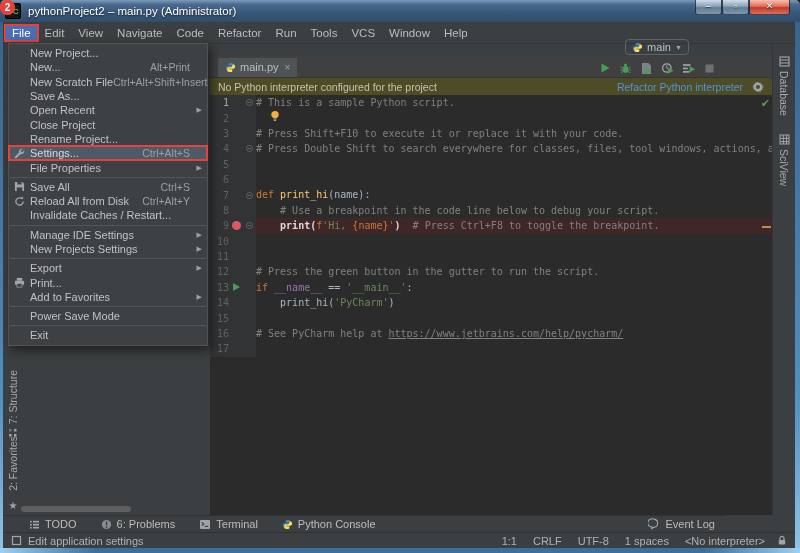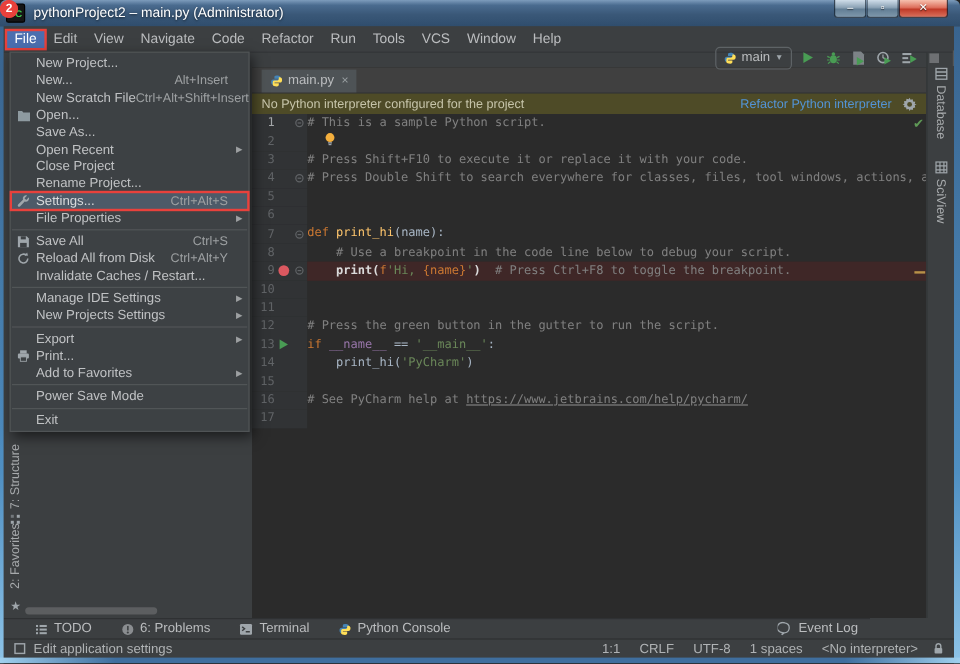--- a/index.html
+++ b/index.html
@@ -22,21 +22,21 @@
     color:#fff;font-size:9px;line-height:13px;text-align:center;border-radius:0 0 3px 3px;text-shadow:0 1px 1px rgba(0,0,0,.8);}
   .winbtn.close{width:41px;background:linear-gradient(180deg,#f6c0ae,#dd6f5c 45%,#c03a28 55%,#d9705c);}
   
   .menubar{position:absolute;left:3px;top:22px;width:792px;height:22px;background:#3c3f41;
     display:flex;align-items:center;padding-left:2px;box-sizing:border-box;border-bottom:1px solid #333638;}
   .menu-item{color:#bbbdbf;font-size:11.5px;padding:2px 7px;white-space:nowrap;}
   .menu-item.active{background:#4b6eaf;color:#fff;outline:2px solid #e8413c;outline-offset:-1px;}
   .badge{position:absolute;width:15px;height:15px;border-radius:50%;background:#e8413c;color:#fff;
     font-size:10px;font-weight:bold;display:flex;align-items:center;justify-content:center;z-index:70;}
   
-  .run-cluster{position:absolute;top:39px;left:596px;height:18px;display:flex;align-items:center;gap:5px;z-index:10;}
+  .run-cluster{position:absolute;top:39px;left:596px;height:18px;display:flex;align-items:center;gap:5px;z-index:10;flex-direction:column;}
   .run-chip{display:flex;align-items:center;gap:4px;border:1px solid #5e6366;border-radius:4px;padding:1px 6px;height:15px;}
   .run-chip .cfg{color:#bbbdbf;font-size:11px;}
   .chev{color:#9fa6ab;font-size:7px;}
   .tb-btn{width:17px;height:16px;display:flex;align-items:center;justify-content:center;}
   .tb-sep{width:1px;height:13px;background:#54585a;margin:0 2px;}
   
   .project-panel{position:absolute;left:3px;top:44px;width:207px;height:471px;background:#3c3f41;}
   .pp-scroll{position:absolute;left:18px;bottom:3px;width:110px;height:6px;background:#5c5e60;border-radius:3px;}
   .stripe-item-left{position:absolute;left:1px;display:flex;flex-direction:column;align-items:center;gap:4px;width:18px;}
   .vtext-up{writing-mode:vertical-rl;transform:rotate(180deg);font-size:10.5px;color:#a7aaac;white-space:nowrap;}
@@ -229,38 +229,28 @@
       <div class="fm-row">
         <span class="fm-icon"></span>
         <span class="fm-label">New Project...</span>
         <span class="fm-spring"></span>
         <span class="fm-arrow"></span>
       </div>
       <div class="fm-row">
         <span class="fm-icon"></span>
         <span class="fm-label">New...</span>
         <span class="fm-spring"></span>
-        <span class="fm-short">Alt+Insert</span>
+        <span class="fm-short">Alt+Print</span>
         <span class="fm-arrow"></span>
       </div>
       <div class="fm-row">
         <span class="fm-icon"></span>
         <span class="fm-label">New Scratch File</span>
         <span class="fm-spring"></span>
         <span class="fm-short">Ctrl+Alt+Shift+Insert</span>
-        <span class="fm-arrow"></span>
-      </div>
-      <div class="fm-row">
-        <span class="fm-icon">
-          <svg width="12" height="11" viewBox="0 0 12 11">
-            <path d="M1 1.5h3.4l1 1.2H11v7.3H1z" fill="#8e9aa0"></path>
-          </svg>
-        </span>
-        <span class="fm-label">Open...</span>
-        <span class="fm-spring"></span>
         <span class="fm-arrow"></span>
       </div>
       <div class="fm-row">
         <span class="fm-icon"></span>
         <span class="fm-label">Save As...</span>
         <span class="fm-spring"></span>
         <span class="fm-arrow"></span>
       </div>
       <div class="fm-row">
         <span class="fm-icon"></span>

